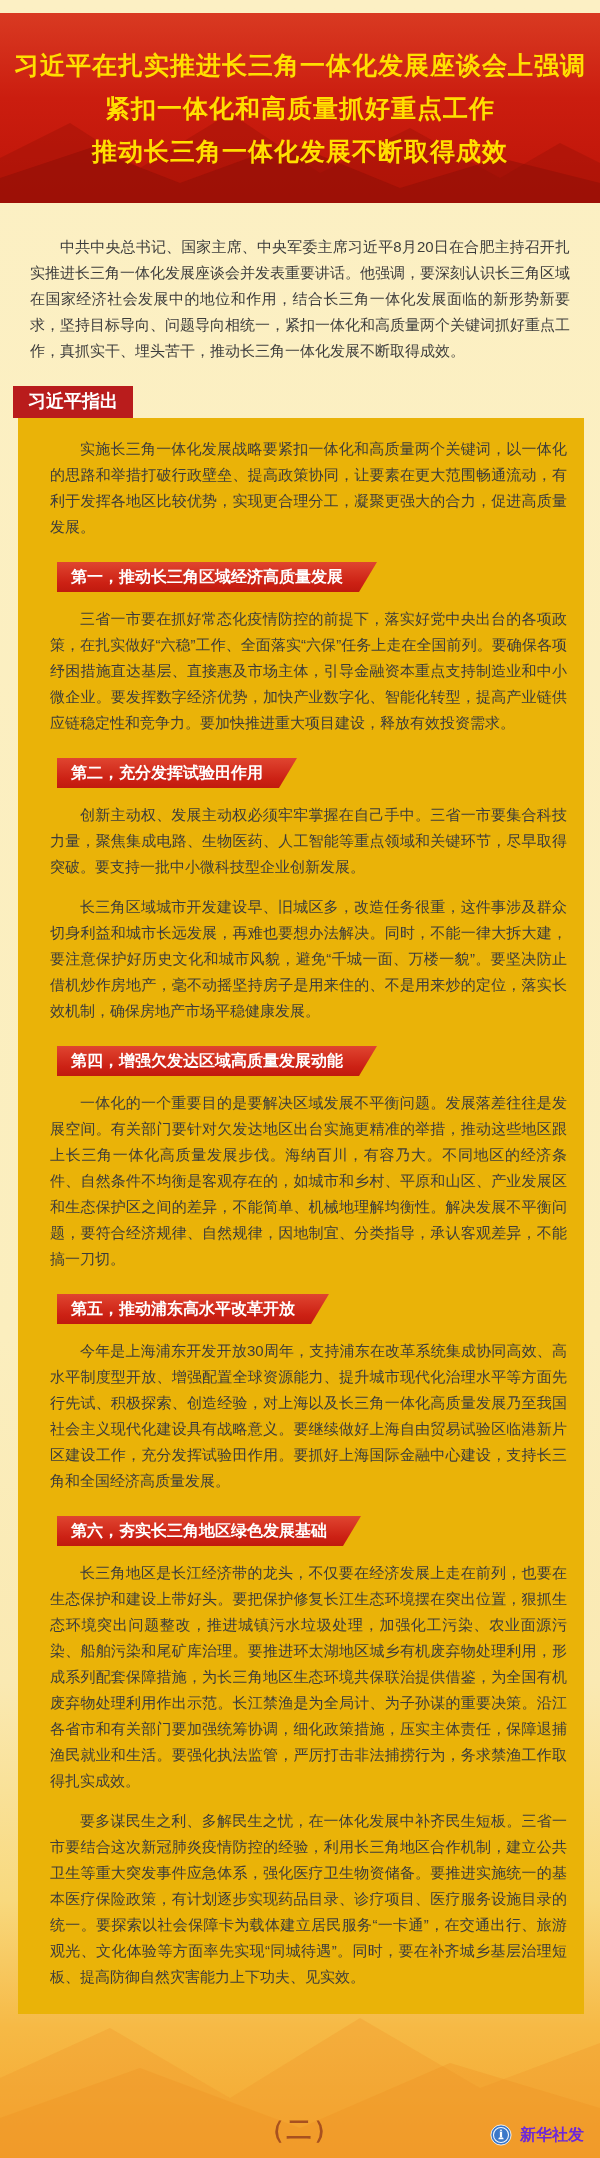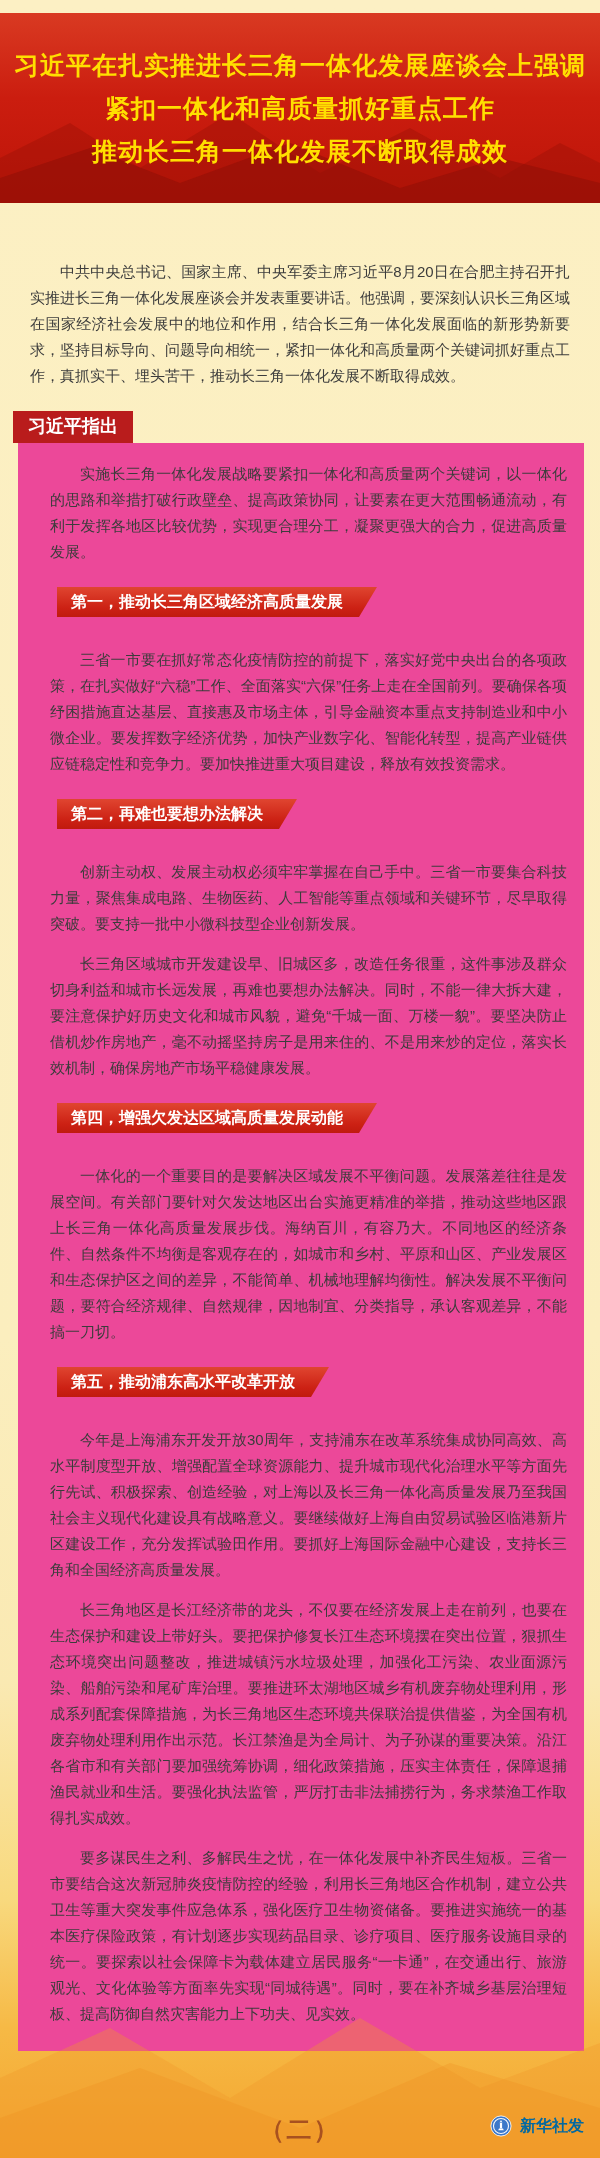--- a/index.html
+++ b/index.html
@@ -17,60 +17,60 @@
     display:flex;flex-direction:column;align-items:center;justify-content:center;
     gap:15px;text-align:center;
   }
   .banner .mountains{position:absolute;left:0;bottom:0;width:100%;height:120px;}
   .banner-line{
     position:relative;z-index:2;color:#ffdf00;font-weight:bold;
     font-size:25px;line-height:28px;letter-spacing:1px;white-space:nowrap;
   }
   
   .intro{
-    margin:56px 30px 0;width:540px;
+    margin:31px 30px 0;width:540px;
     font-size:15px;line-height:26px;color:#3c3c3c;
     text-align:justify;text-indent:2em;
   }
   
   .quote-badge{
     display:inline-block;margin:22px 0 0 13px;position:relative;z-index:3;
     background:#b91c1c;color:#ffffff;font-weight:bold;
     font-size:18px;line-height:21px;padding:5px 15px 6px;
   }
   .panel{
-    margin:0 16px 0 18px;background:#ec4899;
+    margin:0 16px 0 18px;background:#eab308;
     padding:18px 17px 24px 32px;position:relative;z-index:2;
   }
   .lead{
     margin:0;font-size:15px;line-height:26px;color:#3c3c3c;
     text-align:justify;text-indent:2em;
   }
   
   .ribbon{
-    display:inline-block;margin:22px 0 16px 7px;
+    display:inline-block;margin:22px 0 0 7px;
     background:linear-gradient(180deg,#e04530 0%,#cc2114 70%,#c01a0e 100%);
     color:#ffffff;font-weight:bold;font-size:16px;line-height:30px;
     padding:0 34px 0 14px;
     clip-path:polygon(0 0,100% 0,calc(100% - 18px) 100%,0 100%);
   }
   .section-body{
     margin:14px 0 0;font-size:15px;line-height:26px;color:#3c3c3c;
     text-align:justify;text-indent:2em;
   }
   
   .footer{position:absolute;left:0;bottom:0;width:600px;height:70px;z-index:2;}
   .footer .mountains{position:absolute;left:0;bottom:0;width:100%;height:200px;pointer-events:none;}
   .page-number{
     position:absolute;left:0;right:0;bottom:12px;text-align:center;
     color:#a8511f;font-size:25px;font-weight:bold;letter-spacing:2px;
   }
   .credit{
-    position:absolute;right:16px;bottom:21px;display:flex;align-items:center;gap:8px;
-    color:#0369a1;font-size:16px;font-weight:bold;
+    position:absolute;right:16px;bottom:12px;display:flex;align-items:center;gap:8px;
+    color:#6d28d9;font-size:16px;font-weight:bold;
   }
   .logo{width:22px;height:22px;display:block;}
 </style>
 </head>
 <body>
 
 
 
 
 <div class="banner">
@@ -94,21 +94,21 @@
   <div id="sections-host">
   <section>
     <div class="ribbon">
       <span class="ribbon-text">第一，推动长三角区域经济高质量发展</span>
     </div>
     <p class="section-body">三省一市要在抓好常态化疫情防控的前提下，落实好党中央出台的各项政策，在扎实做好“六稳”工作、全面落实“六保”任务上走在全国前列。要确保各项纾困措施直达基层、直接惠及市场主体，引导金融资本重点支持制造业和中小微企业。要发挥数字经济优势，加快产业数字化、智能化转型，提高产业链供应链稳定性和竞争力。要加快推进重大项目建设，释放有效投资需求。</p>
   </section>
 
   <section>
     <div class="ribbon">
-      <span class="ribbon-text">第二，再难也要想办法解决</span>
+      <span class="ribbon-text">第二，充分发挥试验田作用</span>
     </div>
     <p class="section-body">创新主动权、发展主动权必须牢牢掌握在自己手中。三省一市要集合科技力量，聚焦集成电路、生物医药、人工智能等重点领域和关键环节，尽早取得突破。要支持一批中小微科技型企业创新发展。</p>
   </section>
 
   <section>
     <p class="section-body">长三角区域城市开发建设早、旧城区多，改造任务很重，这件事涉及群众切身利益和城市长远发展，再难也要想办法解决。同时，不能一律大拆大建，要注意保护好历史文化和城市风貌，避免“千城一面、万楼一貌”。要坚决防止借机炒作房地产，毫不动摇坚持房子是用来住的、不是用来炒的定位，落实长效机制，确保房地产市场平稳健康发展。</p>
   </section>
 
   <section>
     <div class="ribbon">
@@ -118,20 +118,23 @@
   </section>
 
   <section>
     <div class="ribbon">
       <span class="ribbon-text">第五，推动浦东高水平改革开放</span>
     </div>
     <p class="section-body">今年是上海浦东开发开放30周年，支持浦东在改革系统集成协同高效、高水平制度型开放、增强配置全球资源能力、提升城市现代化治理水平等方面先行先试、积极探索、创造经验，对上海以及长三角一体化高质量发展乃至我国社会主义现代化建设具有战略意义。要继续做好上海自由贸易试验区临港新片区建设工作，充分发挥试验田作用。要抓好上海国际金融中心建设，支持长三角和全国经济高质量发展。</p>
   </section>
 
   <section>
+    <div class="ribbon">
+      <span class="ribbon-text">第六，夯实长三角地区绿色发展基础</span>
+    </div>
     <p class="section-body">长三角地区是长江经济带的龙头，不仅要在经济发展上走在前列，也要在生态保护和建设上带好头。要把保护修复长江生态环境摆在突出位置，狠抓生态环境突出问题整改，推进城镇污水垃圾处理，加强化工污染、农业面源污染、船舶污染和尾矿库治理。要推进环太湖地区城乡有机废弃物处理利用，形成系列配套保障措施，为长三角地区生态环境共保联治提供借鉴，为全国有机废弃物处理利用作出示范。长江禁渔是为全局计、为子孙谋的重要决策。沿江各省市和有关部门要加强统筹协调，细化政策措施，压实主体责任，保障退捕渔民就业和生活。要强化执法监管，严厉打击非法捕捞行为，务求禁渔工作取得扎实成效。</p>
   </section>
 
   <section>
     <p class="section-body">要多谋民生之利、多解民生之忧，在一体化发展中补齐民生短板。三省一市要结合这次新冠肺炎疫情防控的经验，利用长三角地区合作机制，建立公共卫生等重大突发事件应急体系，强化医疗卫生物资储备。要推进实施统一的基本医疗保险政策，有计划逐步实现药品目录、诊疗项目、医疗服务设施目录的统一。要探索以社会保障卡为载体建立居民服务“一卡通”，在交通出行、旅游观光、文化体验等方面率先实现“同城待遇”。同时，要在补齐城乡基层治理短板、提高防御自然灾害能力上下功夫、见实效。</p>
   </section>
 </div>
 </div>
 
 

